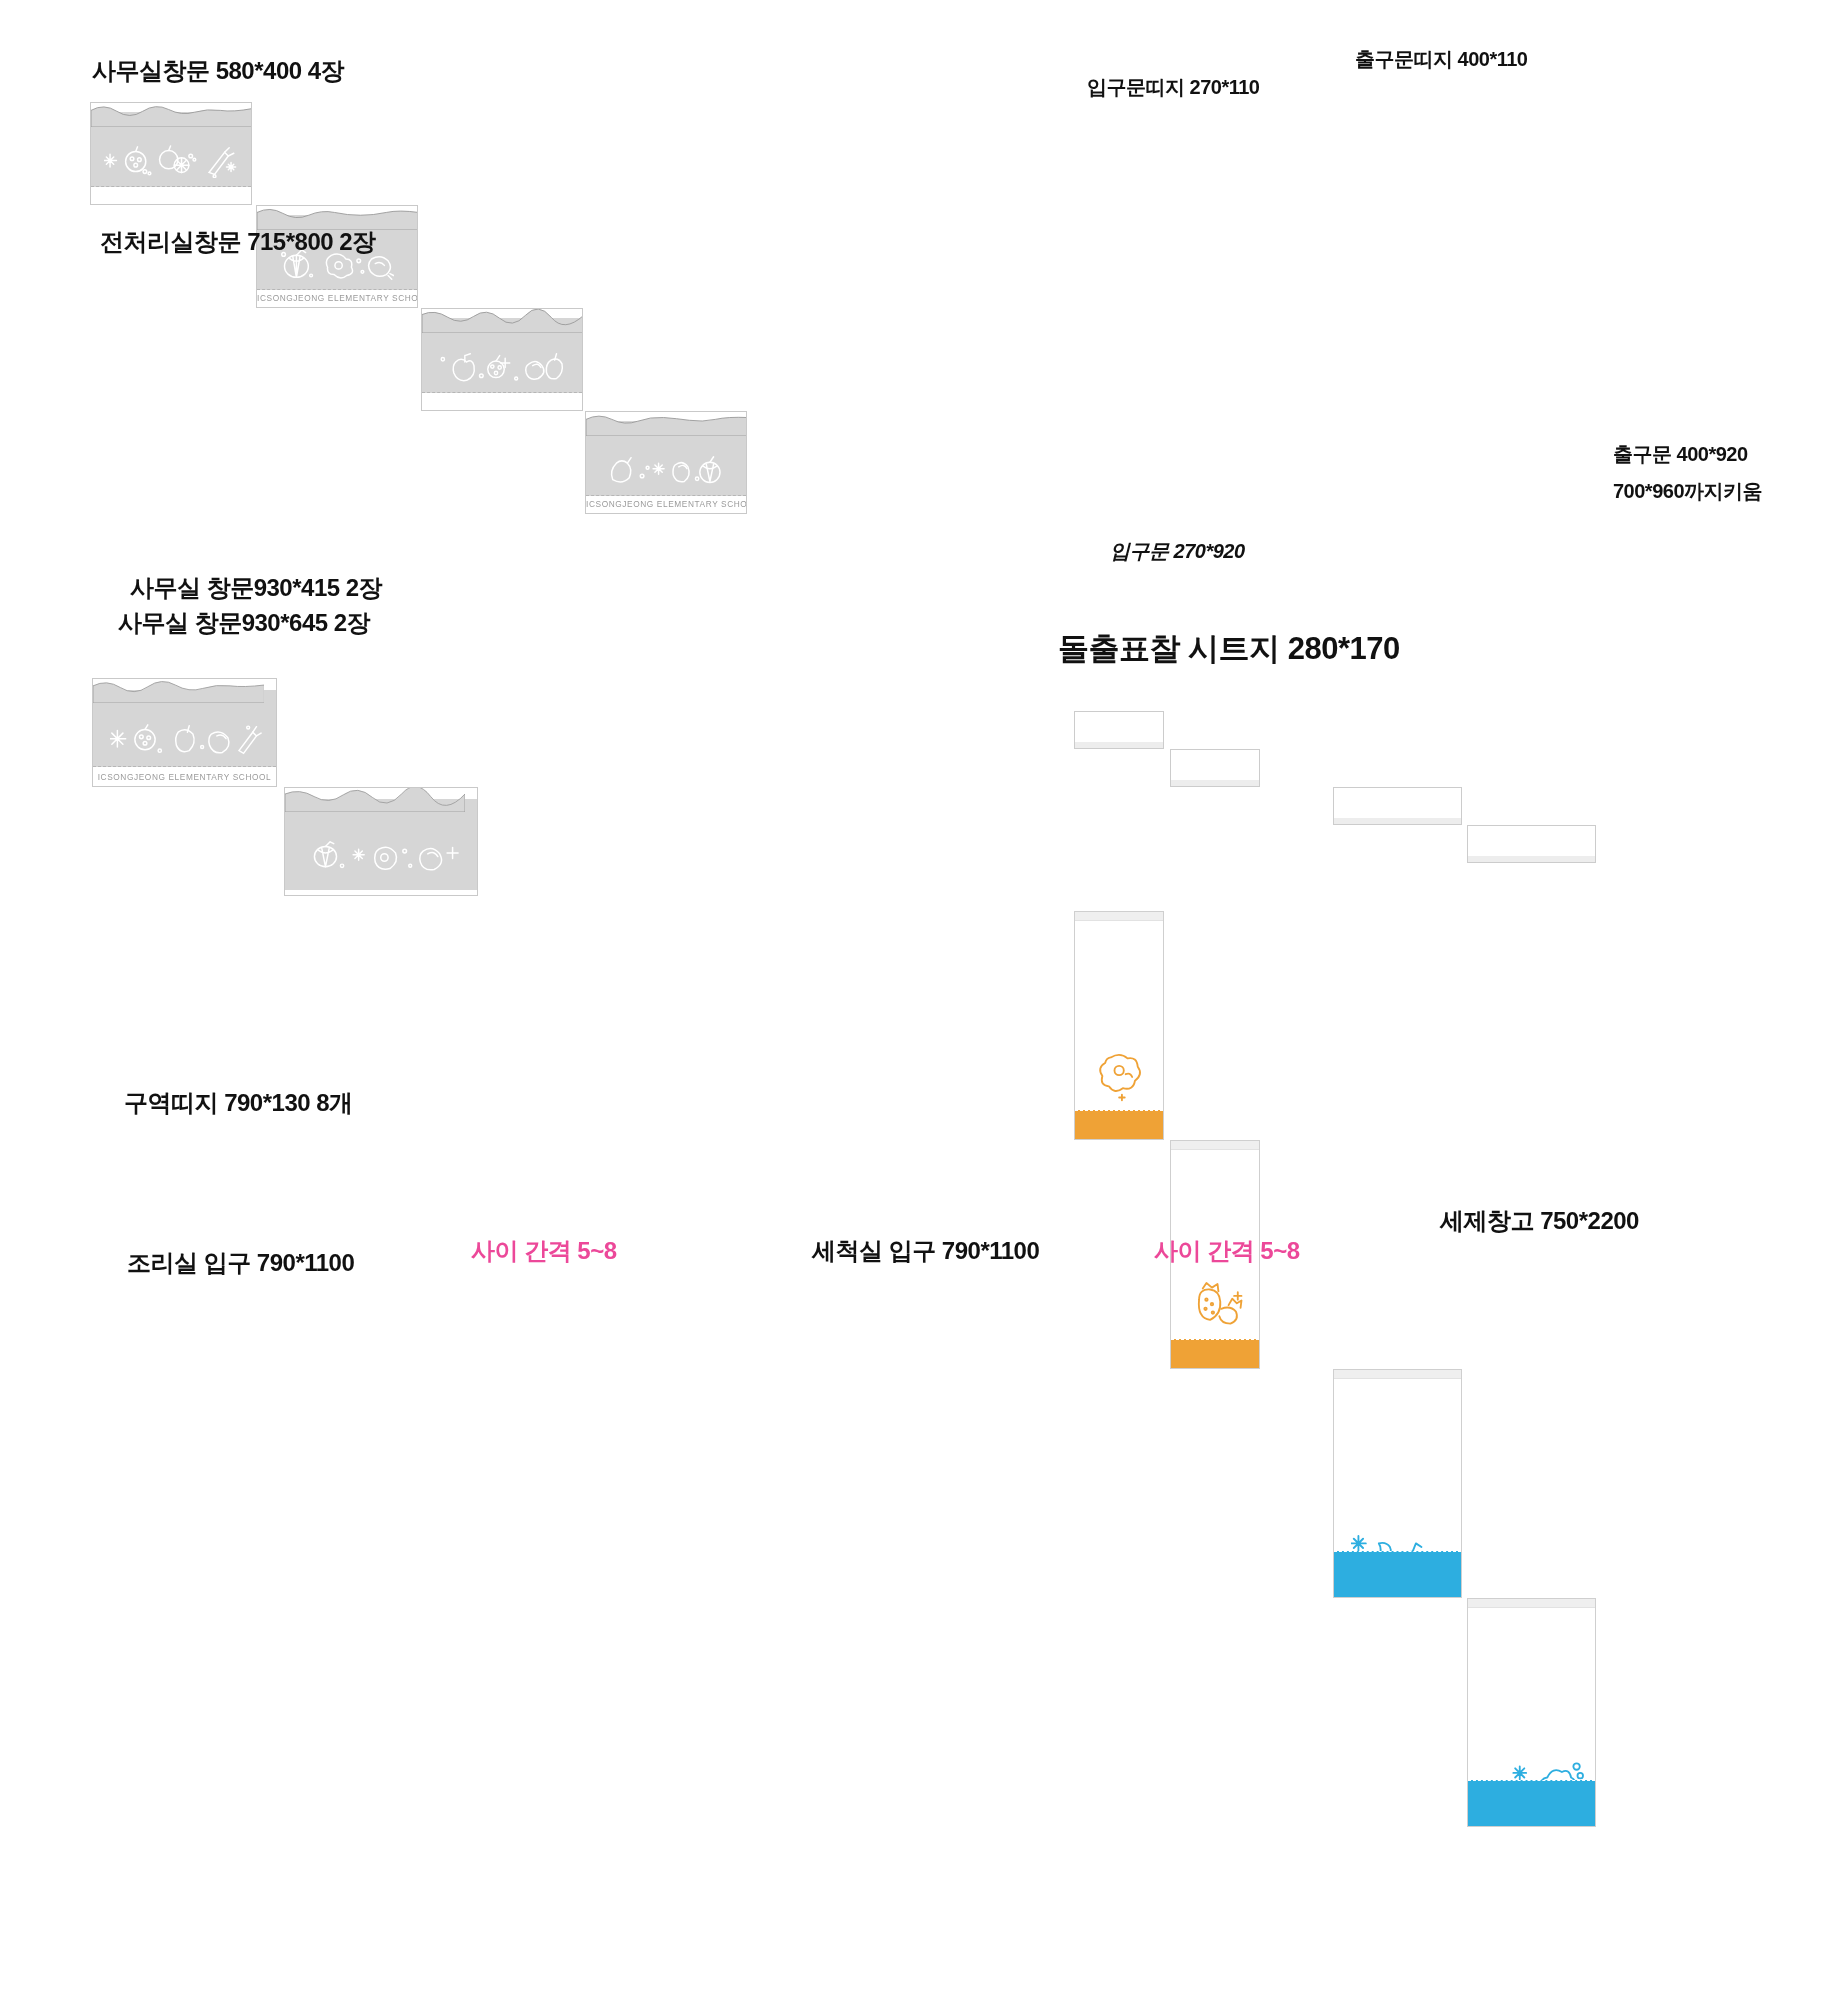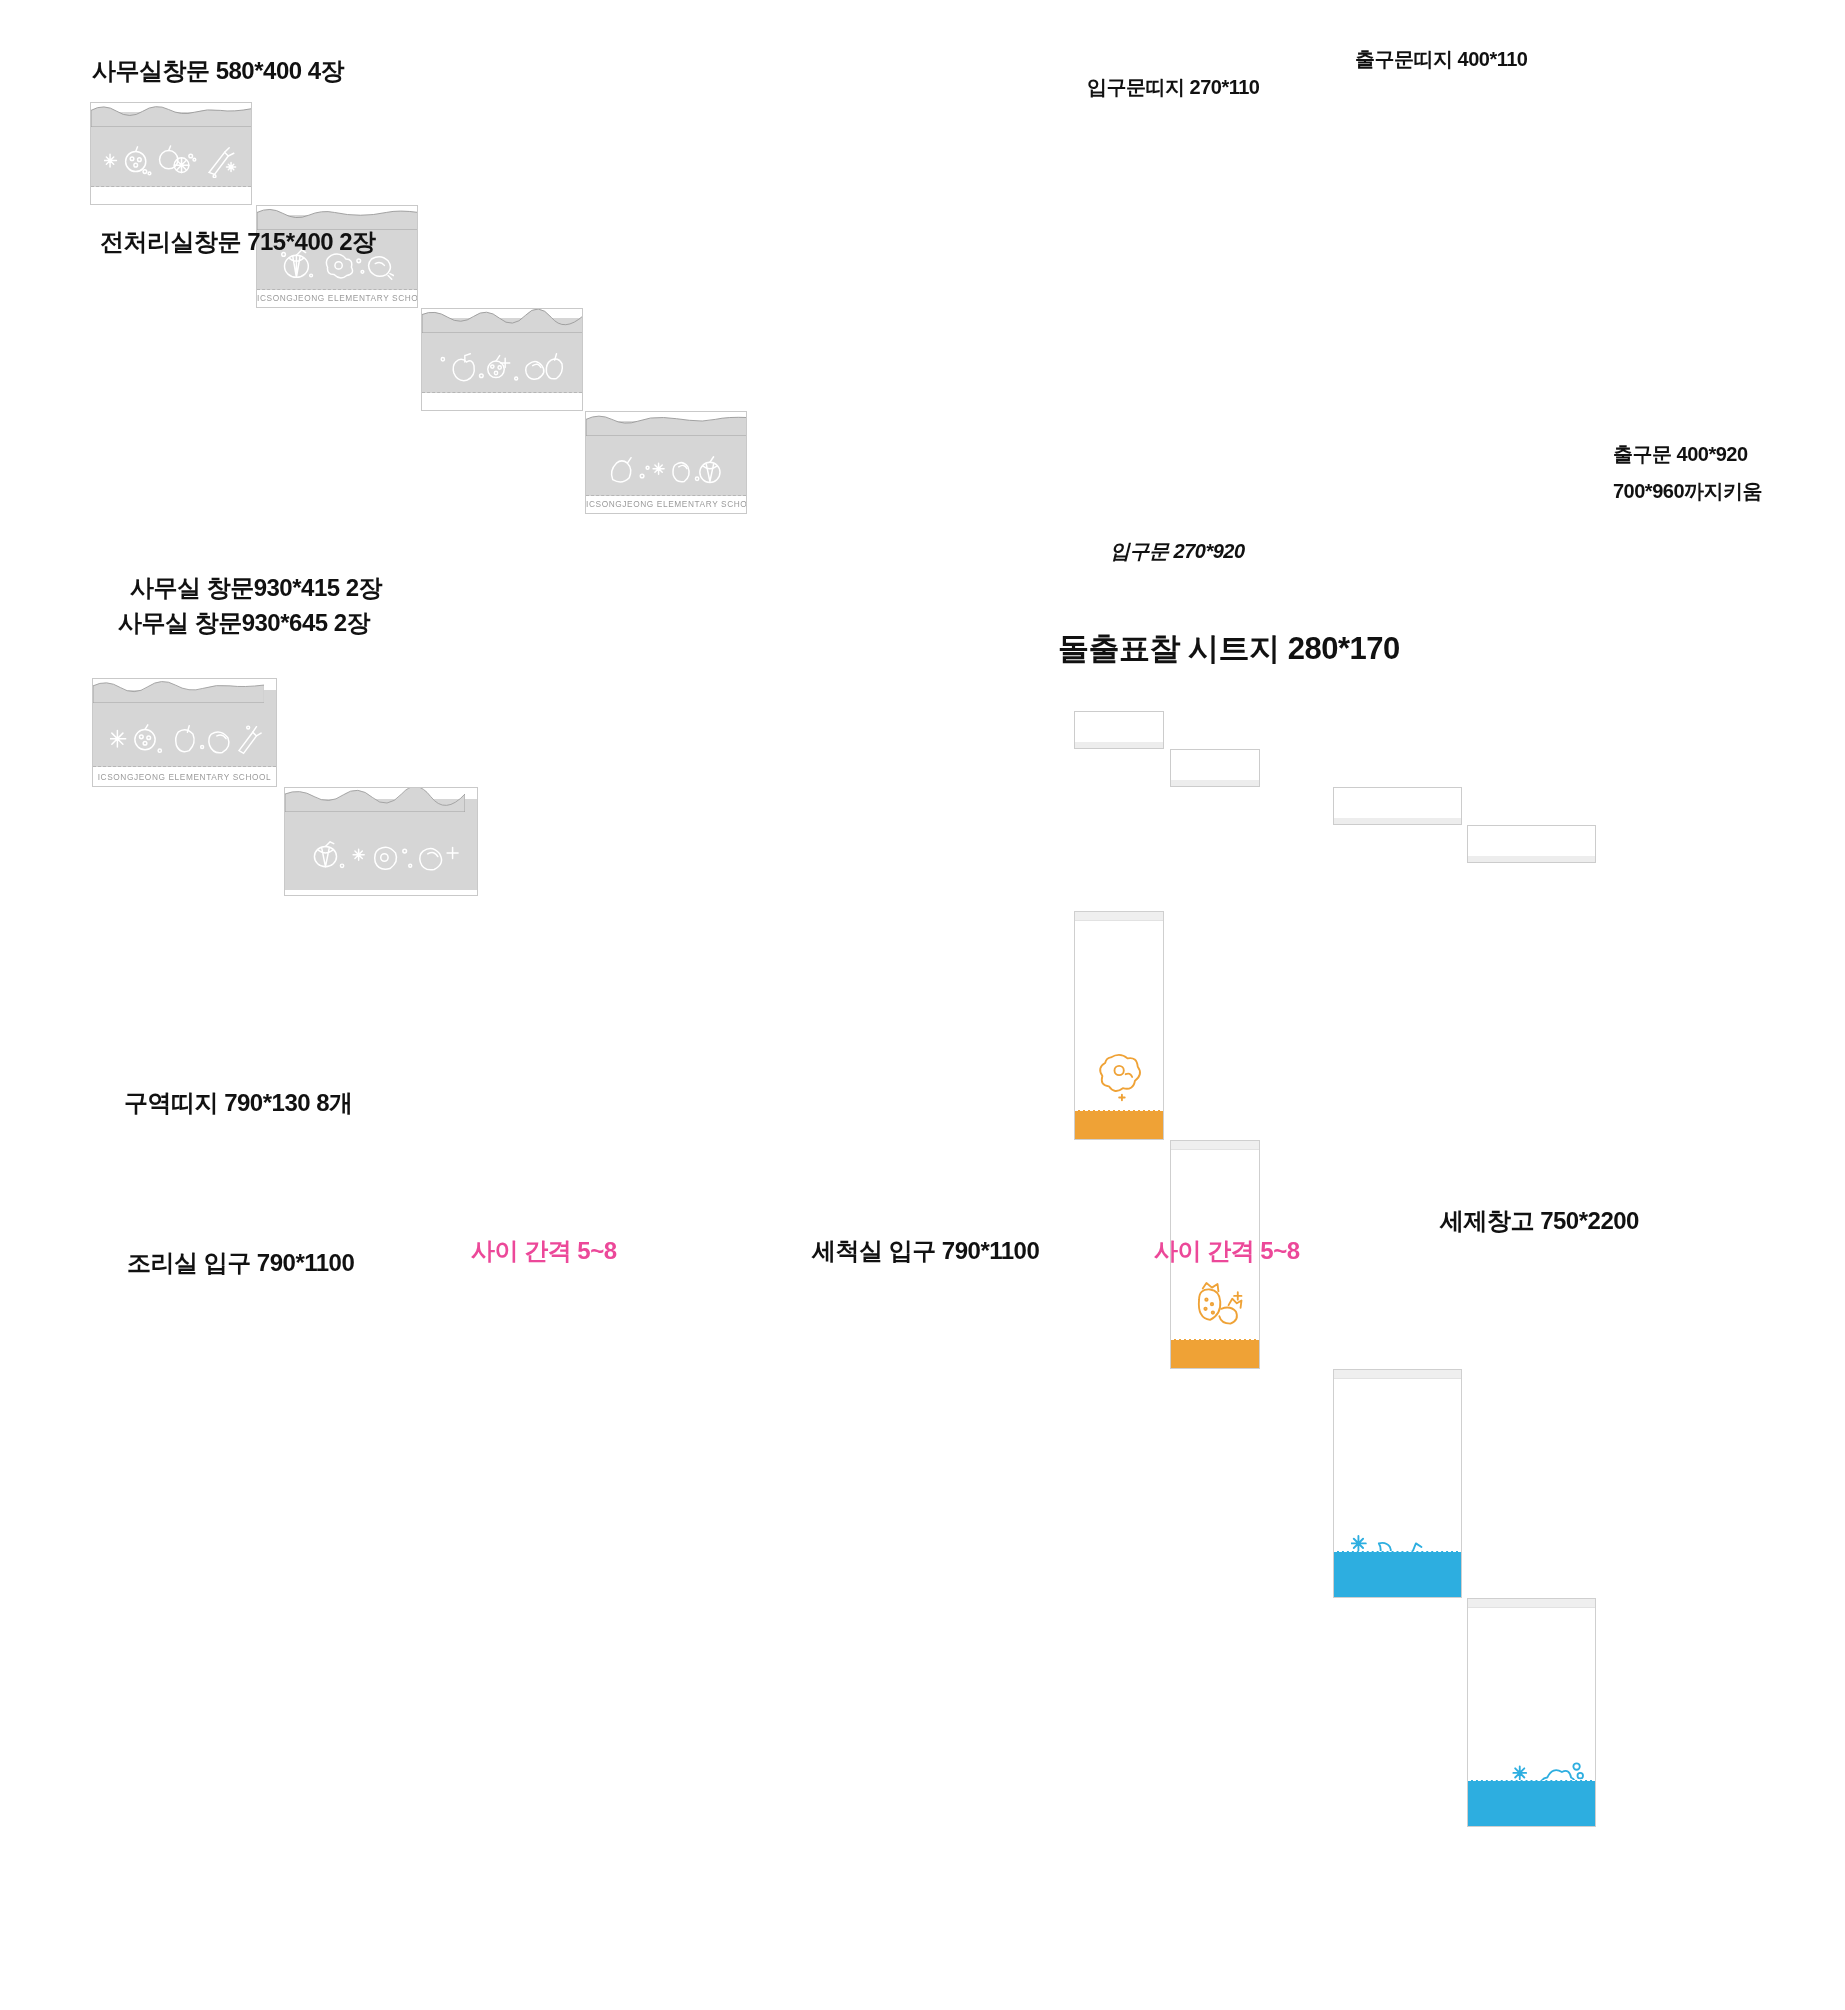--- a/index.html
+++ b/index.html
@@ -205,21 +205,21 @@
           <ellipse cx="114" cy="20" rx="11" ry="11"></ellipse>
           <path d="M106 13 Q114 19 122 13 M110 11 L114 30 M118 11 L114 30"></path>
           <path d="M114 9 L118 3"></path>
         </g>
       </svg>
     </div>
     <div class="dotline" style="bottom:17.5px;"></div>
     <div class="schoolname">ICSONGJEONG ELEMENTARY SCHOOL</div>
   </div>
 
-  <div class="abs hd hd-26" style="left:100px; top:226px;">전처리실창문 715*400 2장</div>
+  <div class="abs hd hd-26" style="left:100px; top:226px;">전처리실창문 715*800 2장</div>
 
   <div class="abs win" style="left:92px; top:266px; width:185px; height:109px;">
     <div class="gray" style="top:11px; bottom:19.4px;"></div>
     <svg class="wave" viewBox="0 0 200 28" preserveAspectRatio="none">
       <path d="M0 8 Q 16 0 32 10 T 64 9 T 96 7 T 128 11 T 160 8 T 200 7 L200 28 L0 28 Z" fill="#d6d6d6" stroke="#9b9b9b" stroke-width="1"></path>
     </svg>
     <div class="veg-white" style="left:16.6px; bottom:28px;">
       <svg width="152" height="35" viewBox="0 0 165 38">
         <g fill="none" stroke="#ffffff" stroke-width="1.6" stroke-linecap="round">
           <path d="M8 8 L8 26 M-1 17 L17 17 M2 11 L14 23 M14 11 L2 23"></path>

